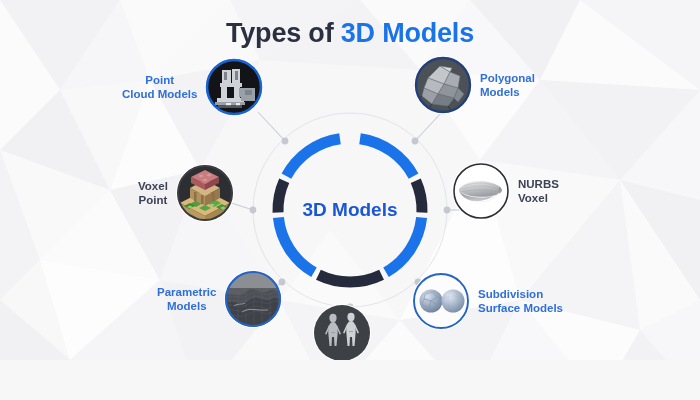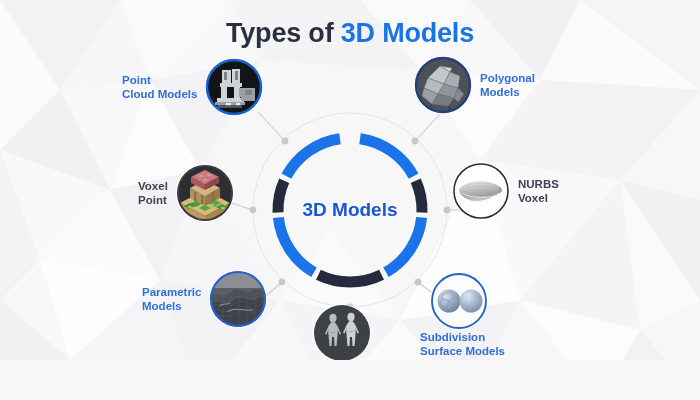--- a/index.html
+++ b/index.html
@@ -97,31 +97,31 @@
   }
   .bubble svg { display: block; width: 100%; height: 100%; }
   .label {
     font-size: 11.5px;
     font-weight: bold;
     line-height: 1.22;
     white-space: pre-line;
   }
   .label.blue  { color: #2f6fd8; }
   .label.dark  { color: #3d4254; }
-  .label.right { text-align: left; margin-right: 8px; }
+  .label.right { text-align: center; margin-right: 8px; }
   .label.left  { text-align: left;  margin-left: 8px; }
   .label.center{ text-align: center; margin-top: 5px; }
 
   
   #node-point-cloud   { left: 122px; top: 58px;  }
   #node-polygonal     { left: 414px; top: 56px;  }
   #node-nurbs         { left: 452px; top: 162px; }
-  #node-subdivision   { left: 412px; top: 272px; flex-direction: column; }
+  #node-subdivision   { left: 412px; top: 272px; }
   #node-digital       { left: 312px; top: 304px; width: 120px; margin-left: -30px; }
-  #node-parametric    { left: 142px; top: 270px; }
+  #node-parametric    { left: 157px; top: 270px; }
   #node-voxel         { left: 138px; top: 164px; }
 </style>
 </head>
 <body>
 
 <div id="stage">
 
   <svg id="bg-polys" viewBox="0 0 700 400" preserveAspectRatio="none">
     <rect x="0" y="0" width="700" height="400" fill="#f7f7f8"></rect>
     <g stroke="none">

